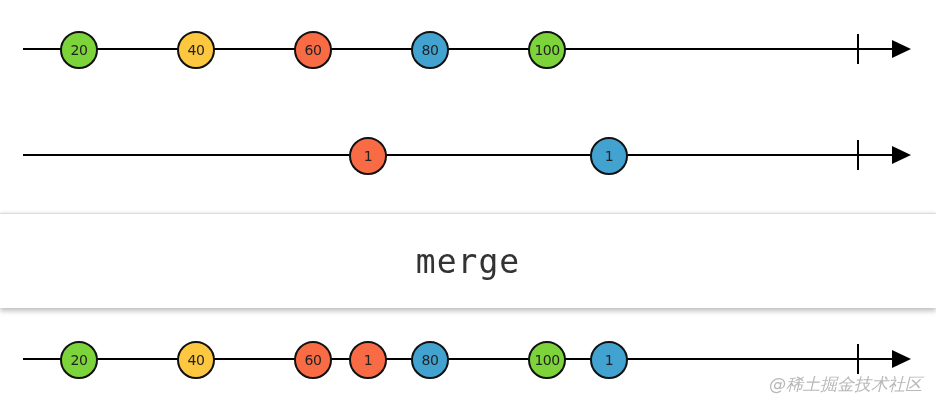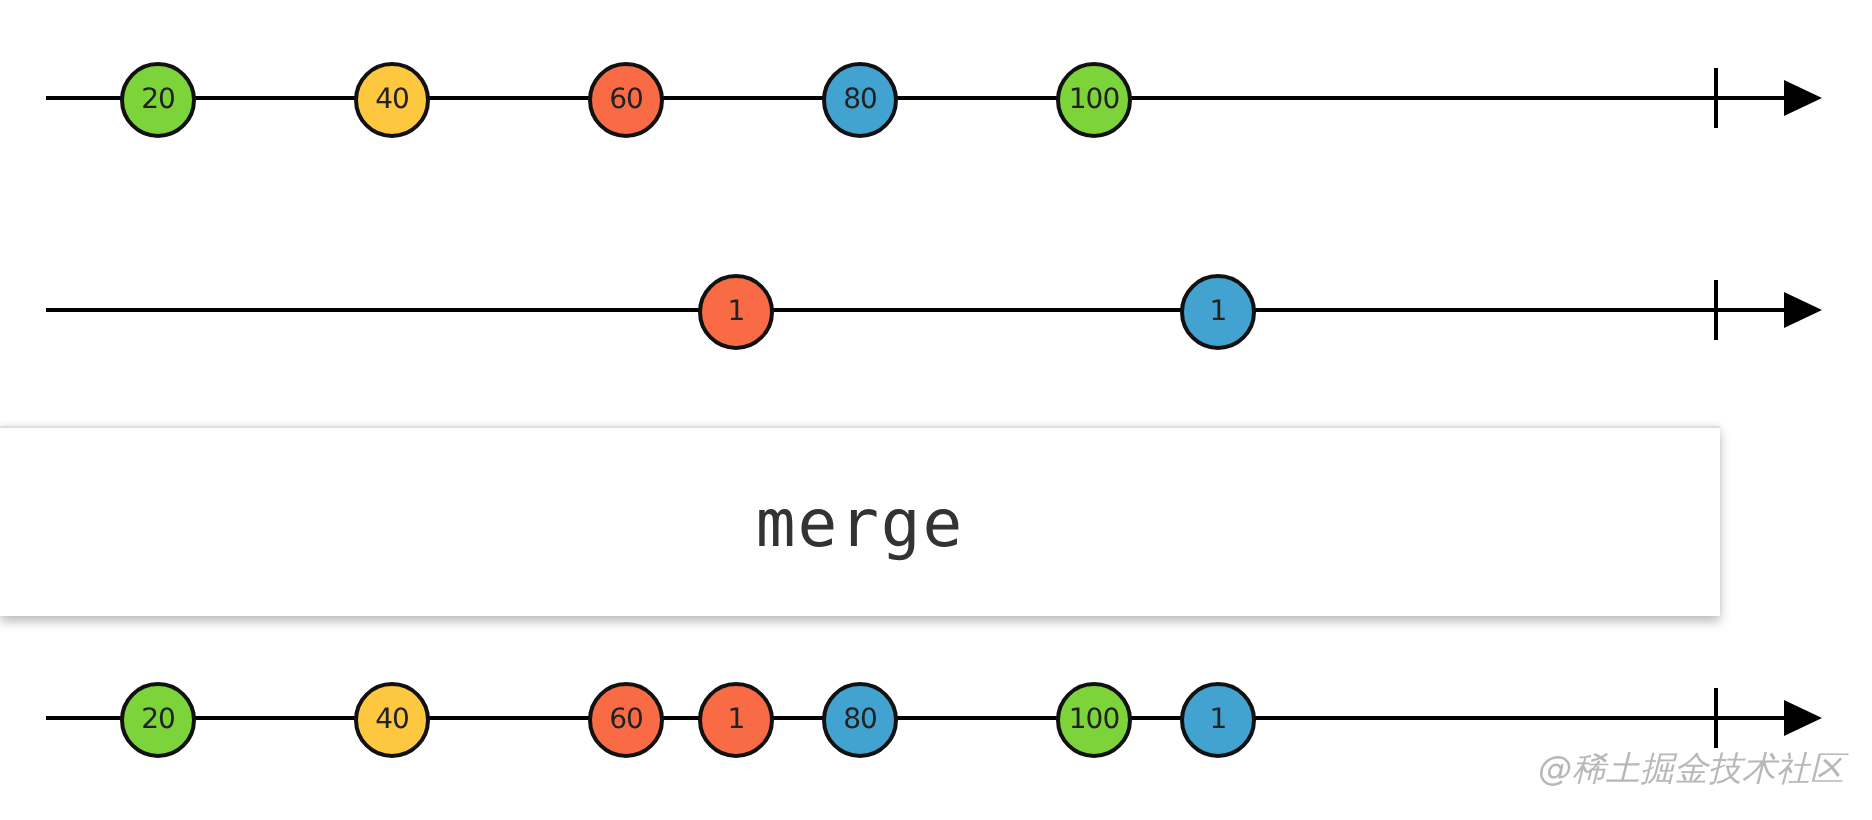--- a/index.html
+++ b/index.html
@@ -14,21 +14,21 @@
   .complete { position: absolute; left: 857px; top: 10px; width: 2px; height: 30px; background: #000; }
   .marble {
     position: absolute; top: 7px; width: 34px; height: 34px; margin-left: -18px;
     border: 2px solid #111; border-radius: 50%;
     display: flex; align-items: center; justify-content: center;
     font-size: 14px; color: #222; font-family: "DejaVu Sans", sans-serif;
     letter-spacing: -0.5px;
     text-align: center;
   }
   .operator-box {
-    position: absolute; left: 0; top: 213px; width: 860px; height: 94px; background: #fff;
+    position: absolute; left: 0; top: 213px; width: 936px; height: 94px; background: #fff;
     border-top: 1px solid #ddd;
     box-shadow: 0 3px 5px rgba(0,0,0,0.25), 0 -1px 3px rgba(0,0,0,0.06);
     display: flex; align-items: center; justify-content: center;
   }
   .operator-label { font-family: "DejaVu Sans Mono", monospace; font-size: 33px; color: #333; letter-spacing: 1px; }
   .watermark { position: absolute; right: 14px; top: 373px; font-size: 17px; color: #b8b8b8; font-style: italic; }
 </style>
 </head>
 <body>
 

